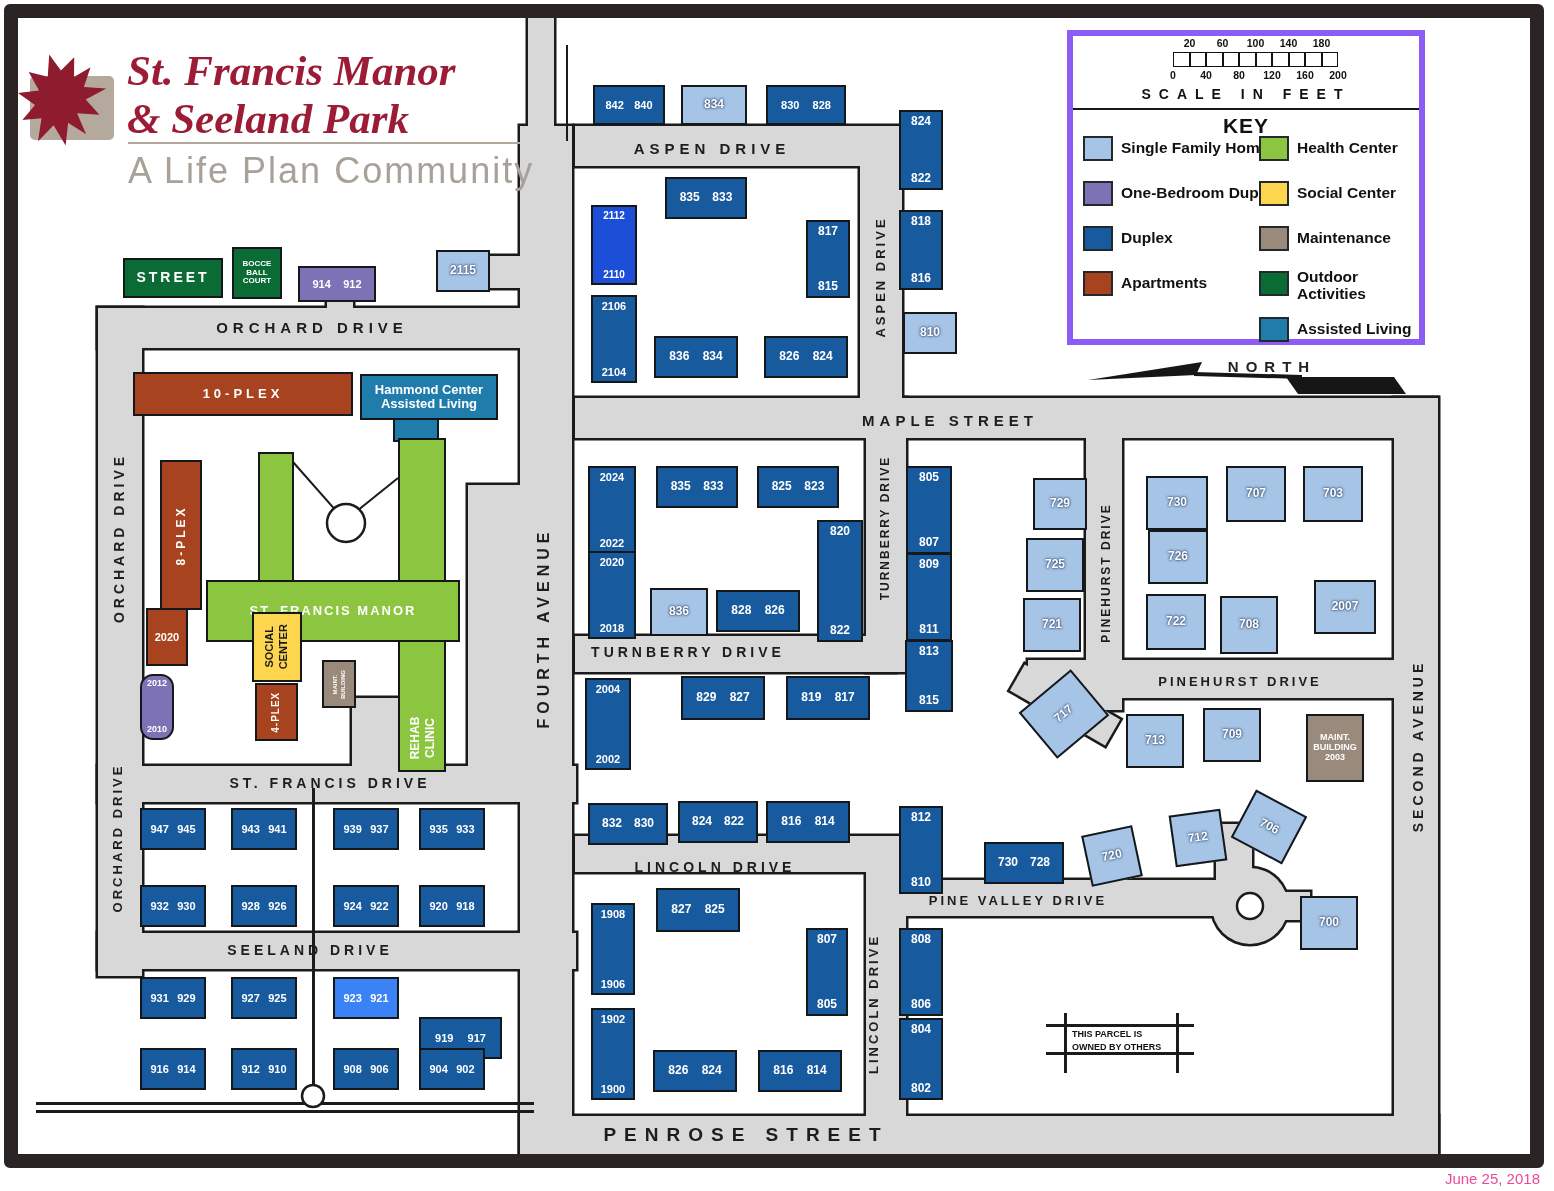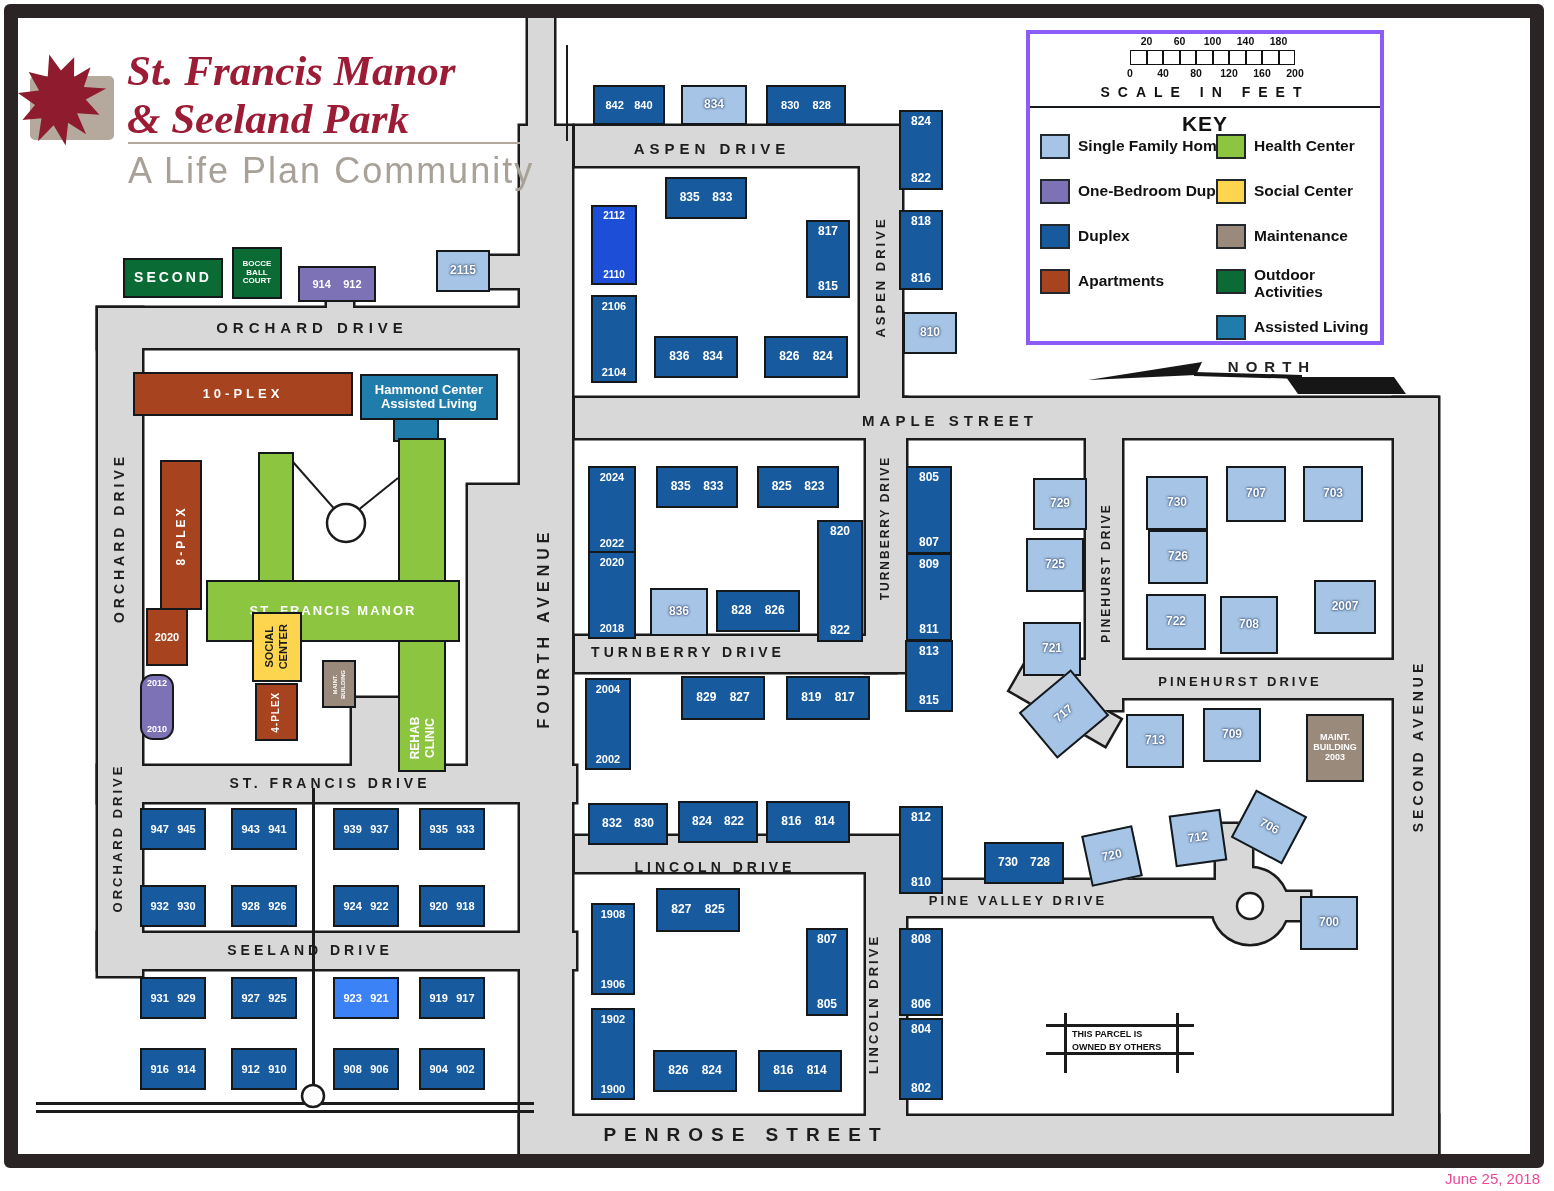--- a/index.html
+++ b/index.html
@@ -22,21 +22,21 @@
   .vlabel{transform:translate(-50%,-50%) rotate(-90deg)}
   
   .title-line{position:absolute;left:127px;font-family:"Liberation Serif",serif;
       font-style:italic;font-weight:bold;font-size:43px;color:#9c1c35;z-index:5;white-space:nowrap}
   #subtitle{position:absolute;left:128px;top:150px;font-size:36px;color:#a8a198;
       letter-spacing:2px;z-index:5;white-space:nowrap}
   #title-rule{position:absolute;left:128px;top:142px;width:392px;height:2px;background:#b3a89c;z-index:5}
   #logo-square{position:absolute;left:30px;top:76px;width:84px;height:64px;background:#b4a99c;border-radius:5px;z-index:4}
   #logo-leaf{position:absolute;left:12px;top:48px;z-index:5}
   
-  #keybox{position:absolute;left:1026px;top:30px;width:358px;height:315px;border:4px solid #8b5cf6;
+  #keybox{position:absolute;left:1067px;top:30px;width:358px;height:315px;border:6px solid #8b5cf6;
           background:#fff;z-index:5;box-sizing:border-box}
   #keybox .divider{position:absolute;left:0;right:0;top:72px;border-top:2px solid #15181a}
   #key-title{position:absolute;left:0;right:0;top:78px;text-align:center;font-size:21px;
              font-weight:bold;color:#111;letter-spacing:1px}
   #scale-caption{position:absolute;left:0;right:0;top:50px;text-align:center;font-size:14px;
                  font-weight:bold;letter-spacing:8px;color:#111}
   .scale-cell{position:absolute;top:16px;height:15px;width:16.5px;border:1.5px solid #111;background:#fff;box-sizing:border-box}
   .scale-tick{position:absolute;width:26px;text-align:center;font-size:10.5px;font-weight:bold;color:#111}
   .key-swatch{position:absolute;width:30px;height:25px;border:2px solid #23282c;box-sizing:border-box}
   .key-label{position:absolute;font-size:15.5px;font-weight:bold;color:#111;white-space:pre-line;line-height:1.1}
@@ -191,21 +191,21 @@
     <polygon points="114,22 222,25 222,29 114,26" fill="#161616"></polygon>
     <polygon points="206,27 314,27 326,44 218,44" fill="#161616"></polygon>
   </svg>
   <div id="north-label">NORTH</div>
 
   <div id="parcel-note">THIS PARCEL IS OWNED BY OTHERS</div>
 
   <div id="map-border"></div>
   <div id="date-label">June 25, 2018</div>
 <div class="b t-od bc" style="left: 123px; top: 258px; width: 100px; height: 40px; background: rgb(10, 107, 53); font-size: 14px; letter-spacing: 3px;">
-      <div>SECOND</div>
+      <div>STREET</div>
     </div>
     <div class="b t-od bc" style="left: 232px; top: 247px; width: 50px; height: 52px; background: rgb(10, 107, 53); font-size: 8px;">
       <div>BOCCE</div>
       <div>BALL</div>
       <div>COURT</div>
     </div>
     <div class="b t-ob bh" style="left: 298px; top: 266px; width: 78px; height: 36px; background: rgb(126, 114, 182); font-size: 11px;">
       <div>914</div>
       <div>912</div>
     </div>
@@ -358,21 +358,21 @@
     </div>
     <div class="b t-s bc" style="left: 1303px; top: 466px; width: 60px; height: 56px; background: rgb(166, 196, 230);">
       <div>703</div>
     </div>
     <div class="b t-s bc" style="left: 1026px; top: 538px; width: 58px; height: 54px; background: rgb(166, 196, 230);">
       <div>725</div>
     </div>
     <div class="b t-s bc" style="left: 1148px; top: 530px; width: 60px; height: 54px; background: rgb(166, 196, 230);">
       <div>726</div>
     </div>
-    <div class="b t-s bc" style="left: 1023px; top: 598px; width: 58px; height: 54px; background: rgb(166, 196, 230); margin-top: 24px;">
+    <div class="b t-s bc" style="left: 1023px; top: 598px; width: 58px; height: 54px; background: rgb(166, 196, 230);">
       <div>721</div>
     </div>
     <div class="b t-s bc" style="left: 1146px; top: 594px; width: 60px; height: 56px; background: rgb(166, 196, 230);">
       <div>722</div>
     </div>
     <div class="b t-s bc" style="left: 1220px; top: 596px; width: 58px; height: 58px; background: rgb(166, 196, 230);">
       <div>708</div>
     </div>
     <div class="b t-s bc" style="left: 1314px; top: 580px; width: 62px; height: 54px; background: rgb(166, 196, 230);">
       <div>2007</div>
@@ -428,21 +428,21 @@
       <div>929</div>
     </div>
     <div class="b t-d bh" style="left: 231px; top: 977px; width: 66px; height: 42px; background: rgb(23, 90, 158); font-size: 11px;">
       <div>927</div>
       <div>925</div>
     </div>
     <div class="b t-d bh" style="left: 333px; top: 977px; width: 66px; height: 42px; background: #3b82f6; font-size: 11px;">
       <div>923</div>
       <div>921</div>
     </div>
-    <div class="b t-d bh" style="left: 419px; top: 977px; width: 66px; height: 42px; background: rgb(23, 90, 158); font-size: 11px;">
+    <div class="b t-d bh" style="left: 419px; top: 1017px; width: 83px; height: 42px; background: rgb(23, 90, 158); font-size: 11px;">
       <div>919</div>
       <div>917</div>
     </div>
     <div class="b t-d bh" style="left: 140px; top: 1048px; width: 66px; height: 42px; background: rgb(23, 90, 158); font-size: 11px;">
       <div>916</div>
       <div>914</div>
     </div>
     <div class="b t-d bh" style="left: 231px; top: 1048px; width: 66px; height: 42px; background: rgb(23, 90, 158); font-size: 11px;">
       <div>912</div>
       <div>910</div>

